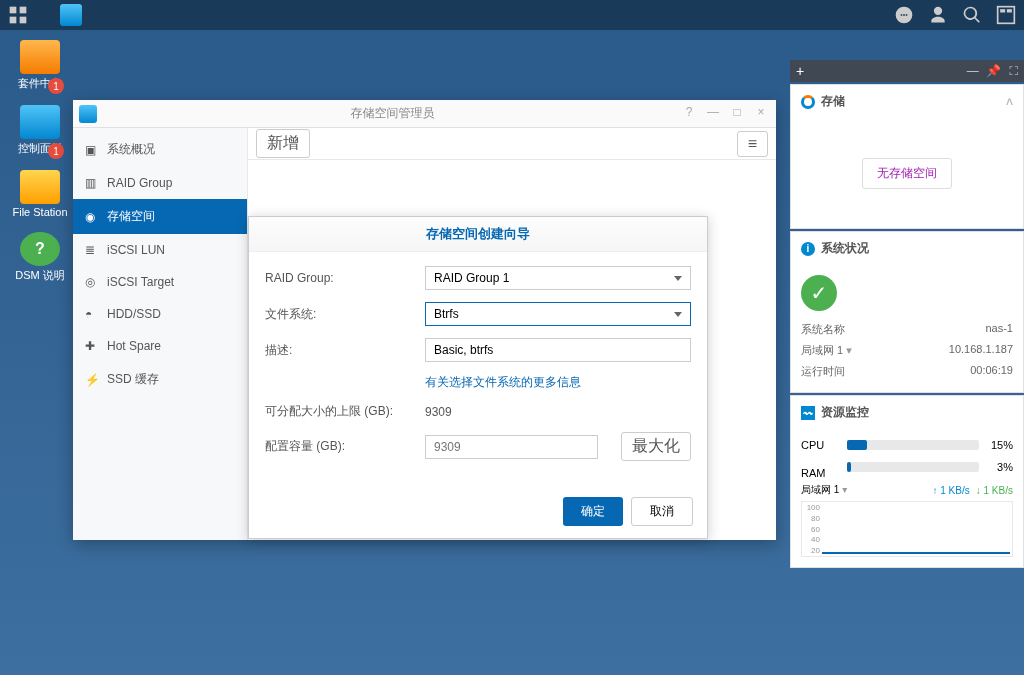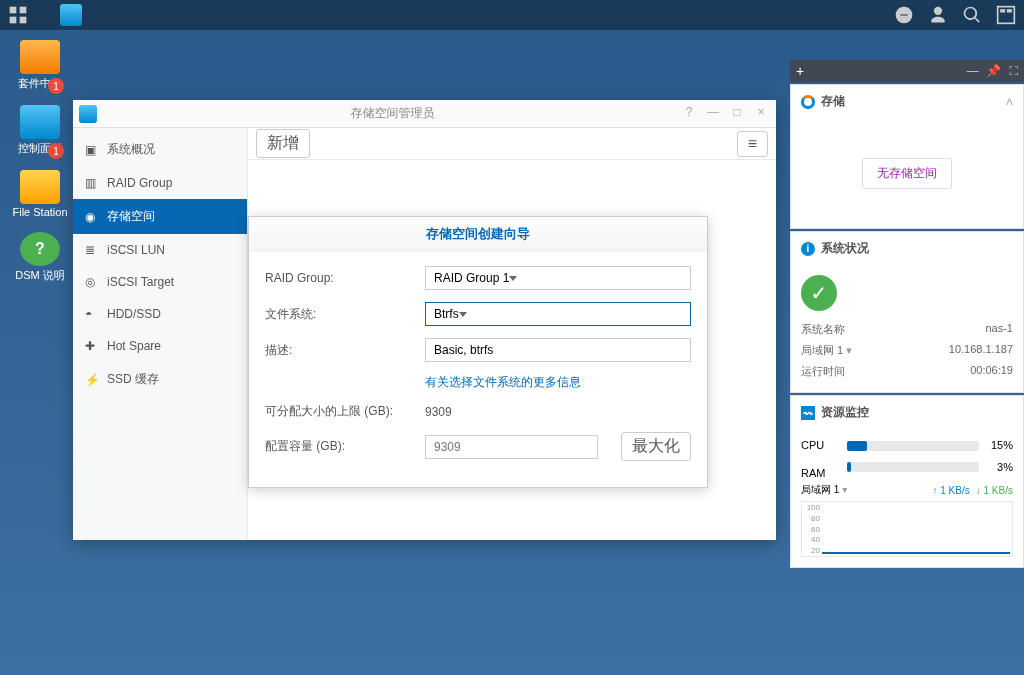--- a/index.html
+++ b/index.html
@@ -35,21 +35,21 @@
 .content-area { flex: 1; display: flex; flex-direction: column; position: relative; }
 
 
 .wizard { position: absolute; top: 88px; left: 0; width: 460px; background: #fff; border: 1px solid #ccc; box-shadow: 0 2px 12px rgba(0,0,0,.2); z-index: 10; }
 .wizard-header { text-align: center; padding: 8px; color: #0668b3; font-size: 13px; border-bottom: 1px solid #eee; background: linear-gradient(#fdfdfd,#f5f5f5); font-weight: 600; }
 .wizard-body { padding: 14px 16px; }
 .form-row { display: flex; align-items: center; margin-bottom: 12px; font-size: 12px; }
 .form-label { width: 160px; color: #555; }
 .form-control { flex: 1; border: 1px solid #ccc; padding: 4px 8px; font-size: 12px; background: #fff; position: relative; }
 .form-control.active { border-color: #0668b3; }
-.select-control { display: flex; align-items: center; cursor: pointer; }
+.select-control { display: flex; justify-content: space-between; align-items: center; cursor: pointer; }
 .caret-down { width: 0; height: 0; border-left: 4px solid transparent; border-right: 4px solid transparent; border-top: 5px solid #666; }
 .link-text { color: #0668b3; font-size: 12px; cursor: pointer; margin-left: 160px; }
 .wizard-footer { padding: 10px 14px 12px; display: flex; justify-content: flex-end; gap: 8px; }
 .btn-primary { background: #0668b3; color: #fff; border: none; padding: 5px 18px; font-size: 12px; border-radius: 3px; cursor: pointer; }
 .btn-default { background: #fff; border: 1px solid #ccc; padding: 5px 18px; font-size: 12px; border-radius: 3px; cursor: pointer; }
 
 
 .widget-panel { position: absolute; top: 60px; right: 0; width: 234px; display: flex; flex-direction: column; }
 .widget-header { background: #404854; height: 22px; display: flex; align-items: center; padding: 0 6px; gap: 6px; }
 .widget-header .plus { color: #fff; font-size: 14px; cursor: pointer; }
@@ -203,20 +203,24 @@
             <span class="form-label">可分配大小的上限 (GB):</span>
             <span style="color:#555;font-size:12px;">9309</span>
           </div>
           <div class="form-row">
             <span class="form-label">配置容量 (GB):</span>
             <input class="form-control" style="flex: 0 0 110px; color: rgb(170, 170, 170);" placeholder="9309">
             <span style="flex:1"></span>
             <button class="btn-sm">最大化</button>
           </div>
         </div>
+        <div class="wizard-footer">
+          <button class="btn-primary">确定</button>
+          <button class="btn-default">取消</button>
+        </div>
       </div>
     </div>
   </div>
 </div>
 
 <div class="widget-panel">
   <div class="widget-header">
     <span class="plus">+</span>
     <div class="widget-header-right">
       <span>—</span>
@@ -259,21 +263,21 @@
         </div>
     </div>
   </div>
 
   <div class="widget-card">
     <div class="card-title">
         <span style="width:14px;height:14px;background:#0288d1;color:#fff;font-size:9px;text-align:center;line-height:14px;">〰</span>
         <span>资源监控</span>
       </div>
     <div class="card-body">
-      <div style="display:flex;align-items:flex-end;gap:6px;margin-bottom:4px;">
+      <div style="display:flex;align-items:center;gap:6px;margin-bottom:4px;">
         <span style="width:40px;">CPU</span>
         <div class="bar-outer">
             <div class="bar-inner" style="width:15%"></div>
           </div>
         <span style="width:28px;text-align:right;">15%</span>
       </div>
       <div style="display:flex;align-items:center;gap:6px;margin-bottom:4px;">
         <span style="width:40px;margin-top:12px;">RAM</span>
         <div class="bar-outer">
             <div class="bar-inner" style="width:3%"></div>

